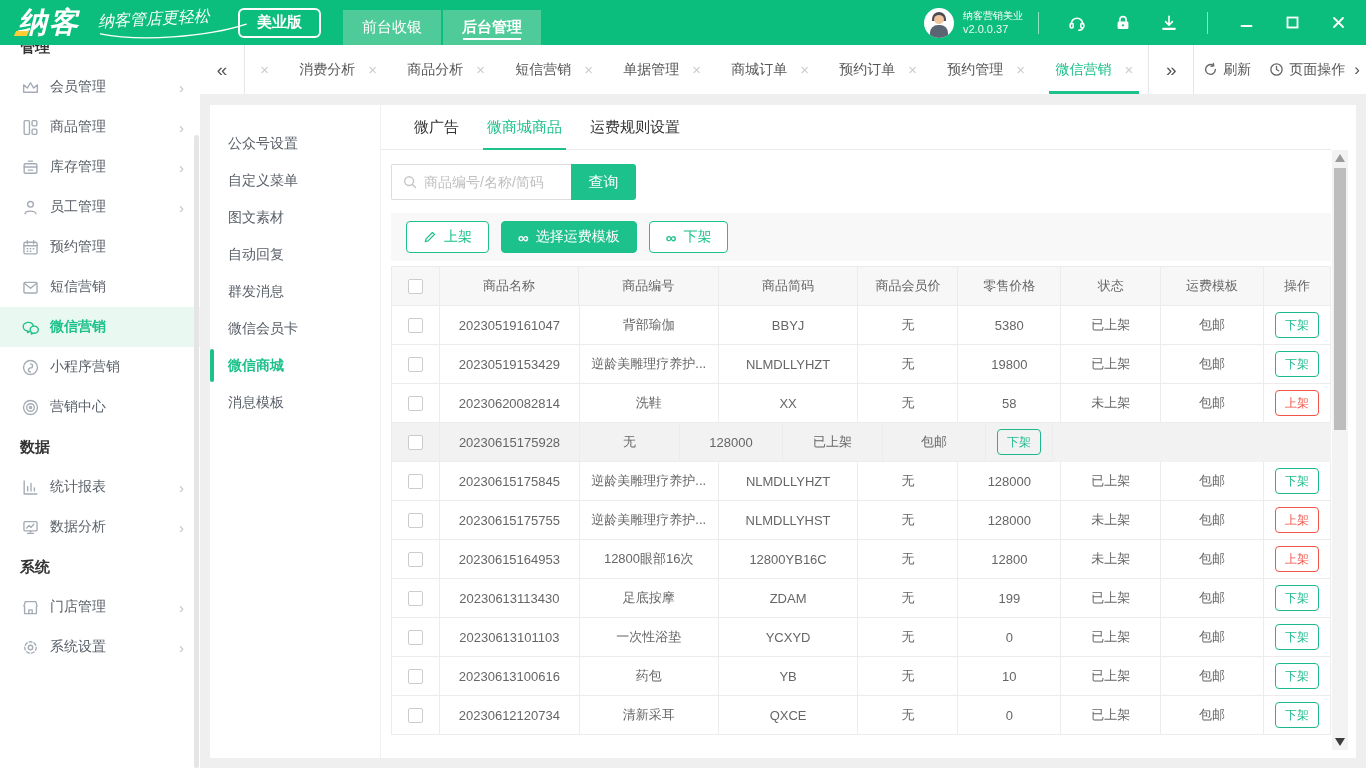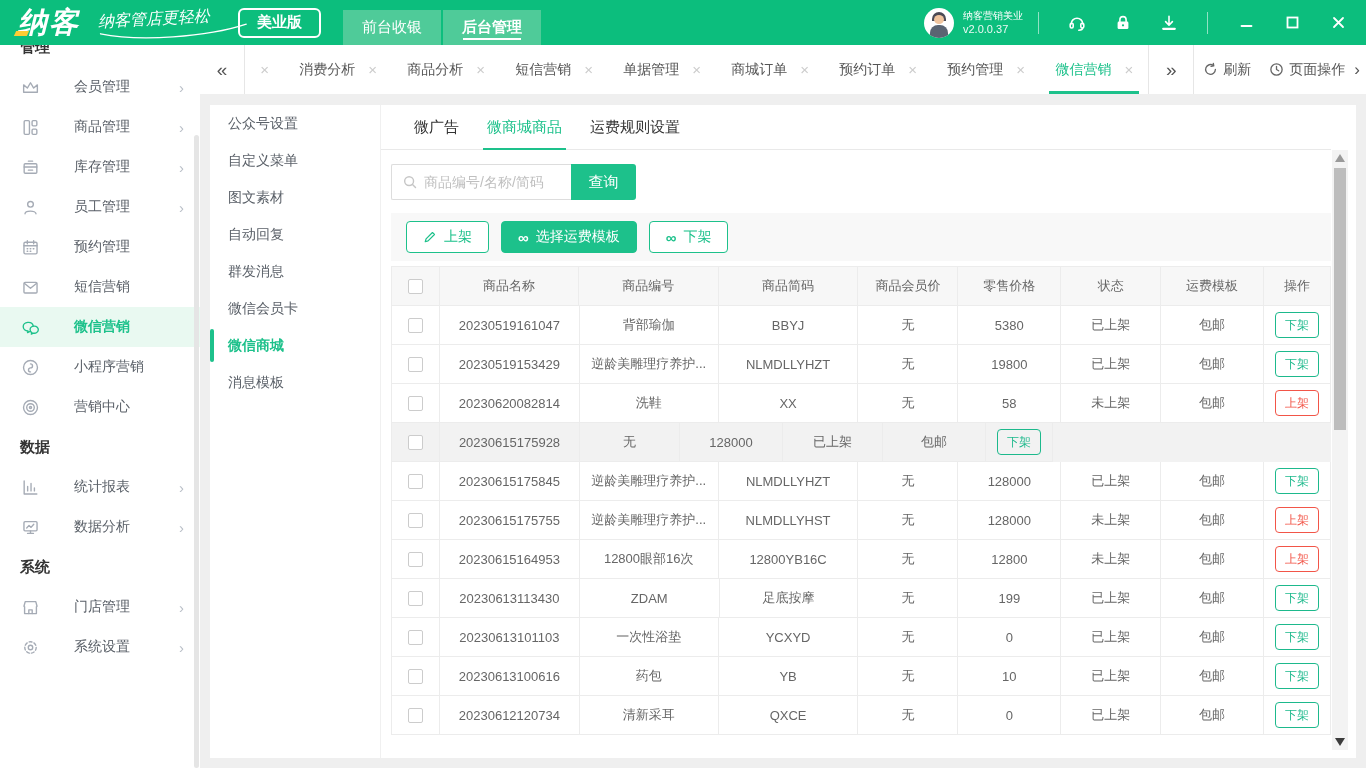--- a/index.html
+++ b/index.html
@@ -44,31 +44,31 @@
   .ts-tab.active .lbl{color:#1dc18b;}
   .ts-tab.active::after{content:"";position:absolute;left:2px;right:2px;bottom:0;height:3px;background:#1dc18b;}
   .ts-action{display:flex;align-items:center;gap:5px;font-size:14px;color:#555;margin:0 9px;cursor:pointer;white-space:nowrap;}
   .ts-action svg{width:15px;height:15px;fill:none;stroke:#666;stroke-width:1.4;stroke-linecap:round;stroke-linejoin:round;}
   .ts-chevron{color:#555;font-size:17px;margin:0 6px 0 0;cursor:pointer;}
 
   
   .sidebar{position:absolute;left:0;top:45px;width:200px;height:723px;background:#fff;overflow:hidden;z-index:20;}
   .sb-list{margin-top:-18px;}
   .sb-section{height:40px;display:flex;align-items:center;padding-left:20px;font-size:15px;font-weight:bold;color:#333;}
-  .sb-item{height:40px;display:flex;align-items:center;padding:0 16px 0 20px;color:#5a6068;font-size:14px;cursor:pointer;gap:24px;}
+  .sb-item{height:40px;display:flex;align-items:center;padding:0 16px 0 20px;color:#5a6068;font-size:14px;cursor:pointer;}
   .sb-icon{width:20px;height:20px;margin-right:10px;color:#a5abb5;display:flex;align-items:center;justify-content:center;flex:0 0 auto;}
   .sb-icon svg{width:19px;height:19px;fill:none;stroke:currentColor;stroke-width:1.3;stroke-linecap:round;stroke-linejoin:round;}
   .sb-arrow{margin-left:auto;color:#b9bfc7;font-size:15px;}
   .sb-item.active{background:#e9f9f1;color:#1dc18b;font-weight:bold;}
   .sb-item.active .sb-icon{color:#1dc18b;}
   .sb-scrollthumb{position:absolute;right:1px;top:90px;width:5px;height:633px;background:#e5e5e5;border-radius:3px;}
 
   
   .panel{position:absolute;left:210px;top:105px;width:1146px;height:653px;background:#fff;}
-  .submenu{position:absolute;left:0;top:0;width:171px;height:653px;border-right:1px solid #f0f0f0;padding-top:0;}
+  .submenu{position:absolute;left:0;top:0;width:171px;height:653px;border-right:1px solid #f0f0f0;padding-top:20px;}
   .sm-item{height:37px;display:flex;align-items:center;padding-left:18px;font-size:14px;color:#5a6068;position:relative;cursor:pointer;}
   .sm-item.active{color:#1dc18b;font-weight:bold;}
   .sm-item.active::before{content:"";position:absolute;left:0;top:2px;bottom:2px;width:4px;background:#1dc18b;border-radius:2px;}
 
   .main{position:absolute;left:171px;top:0;width:975px;height:653px;}
   .main-tabs{position:relative;height:45px;margin-right:25px;border-bottom:1px solid #e9e9e9;display:flex;align-items:center;padding-left:19px;}
   .mtab{padding:0 14px;font-size:15px;color:#333;height:100%;display:flex;align-items:center;position:relative;cursor:pointer;}
   .mtab.active{color:#1dc18b;}
   .mtab.active::after{content:"";position:absolute;left:10px;right:10px;bottom:-1px;height:2px;background:#1dc18b;}
 
@@ -536,22 +536,22 @@
           <div class="cell" style="width: 103px;">包邮</div>
           <div class="cell" style="width: 67px;">
             <button class="op-btn red">上架</button>
           </div>
         </div>
         <div class="trow">
           <div class="cell" style="width: 48px;">
             <span class="cb"></span>
           </div>
           <div class="cell" style="width: 140px;">20230613113430</div>
+          <div class="cell" style="width: 139px;">足底按摩</div>
           <div class="cell" style="width: 140px;">ZDAM</div>
-          <div class="cell" style="width: 139px;">足底按摩</div>
           <div class="cell" style="width: 100px;">无</div>
           <div class="cell" style="width: 103px;">199</div>
           <div class="cell" style="width: 100px;">已上架</div>
           <div class="cell" style="width: 103px;">包邮</div>
           <div class="cell" style="width: 67px;">
             <button class="op-btn green">下架</button>
           </div>
         </div>
         <div class="trow">
           <div class="cell" style="width: 48px;">

